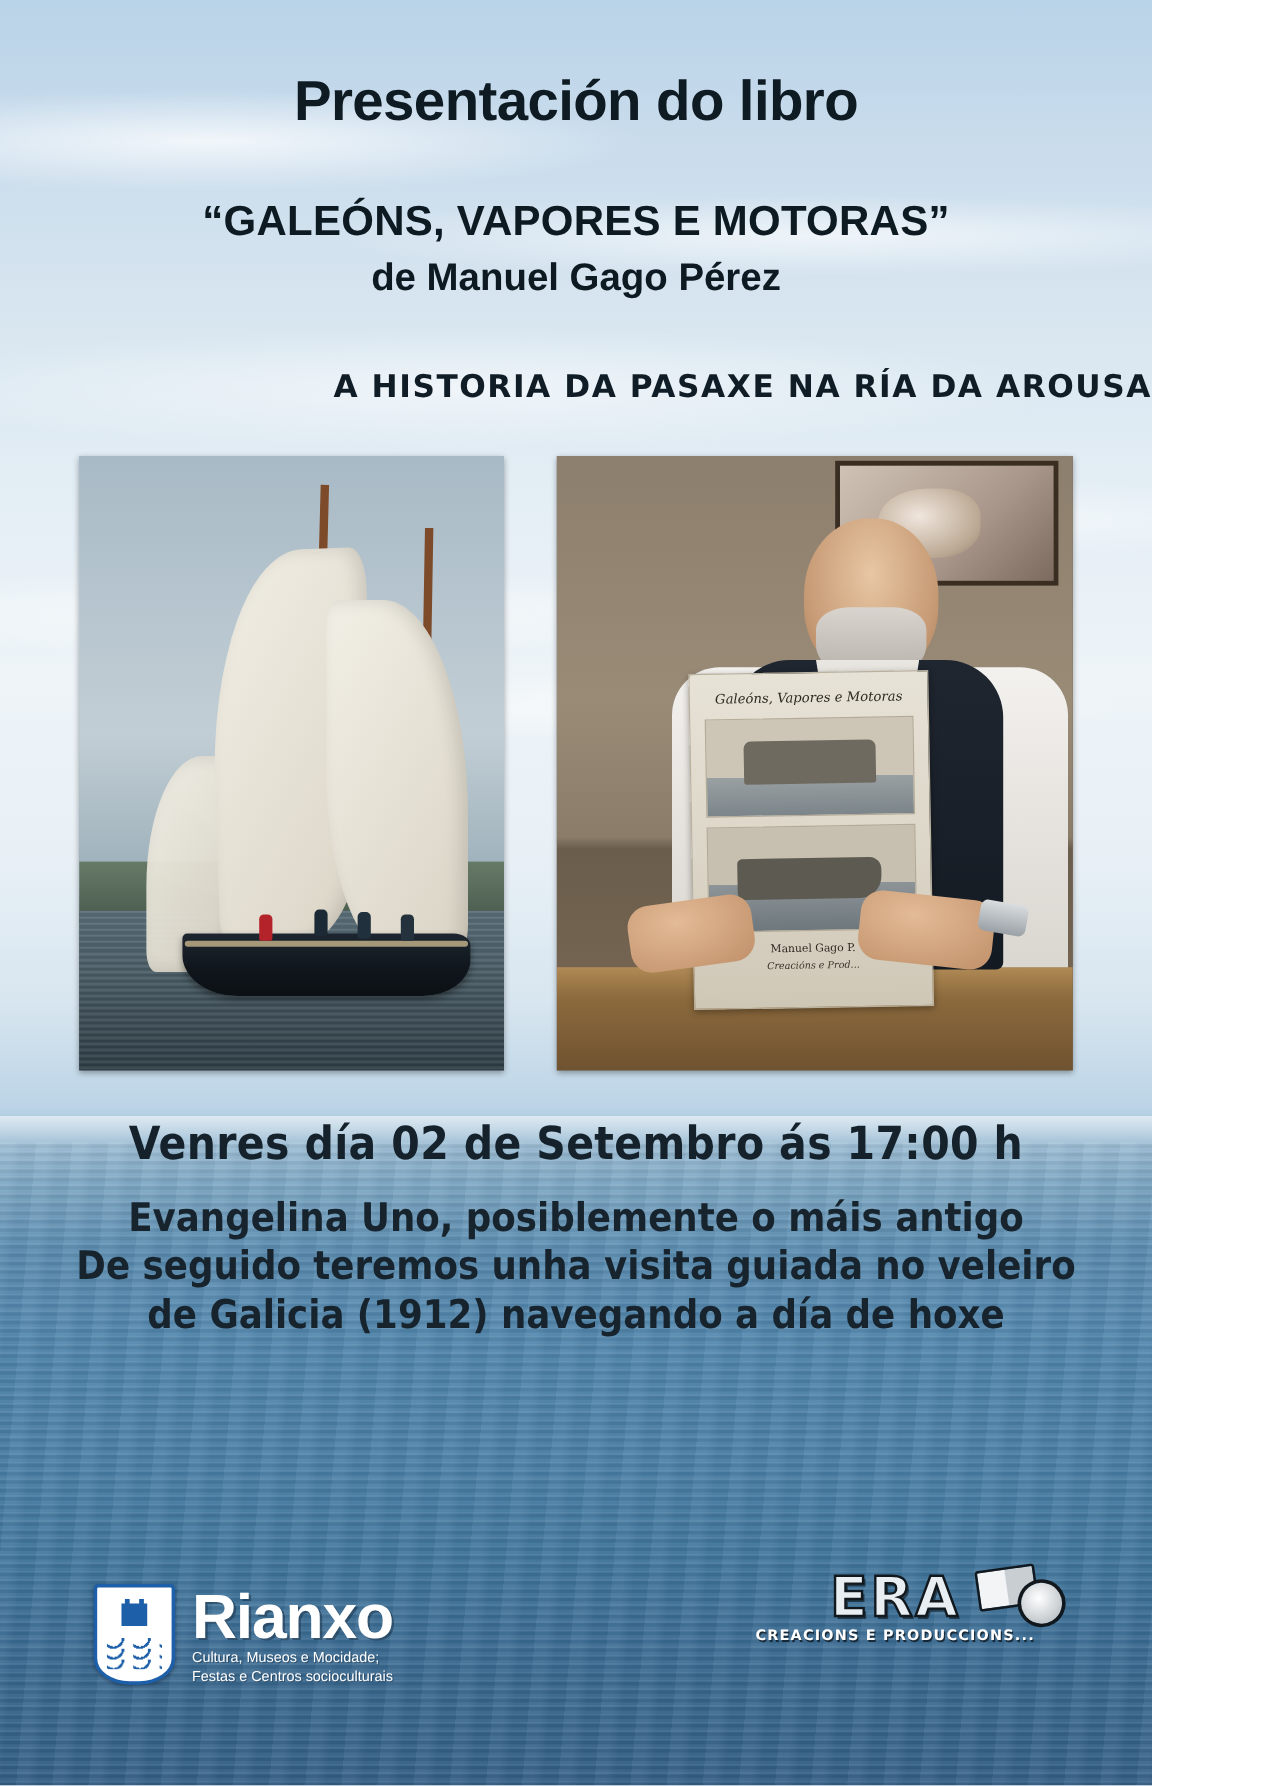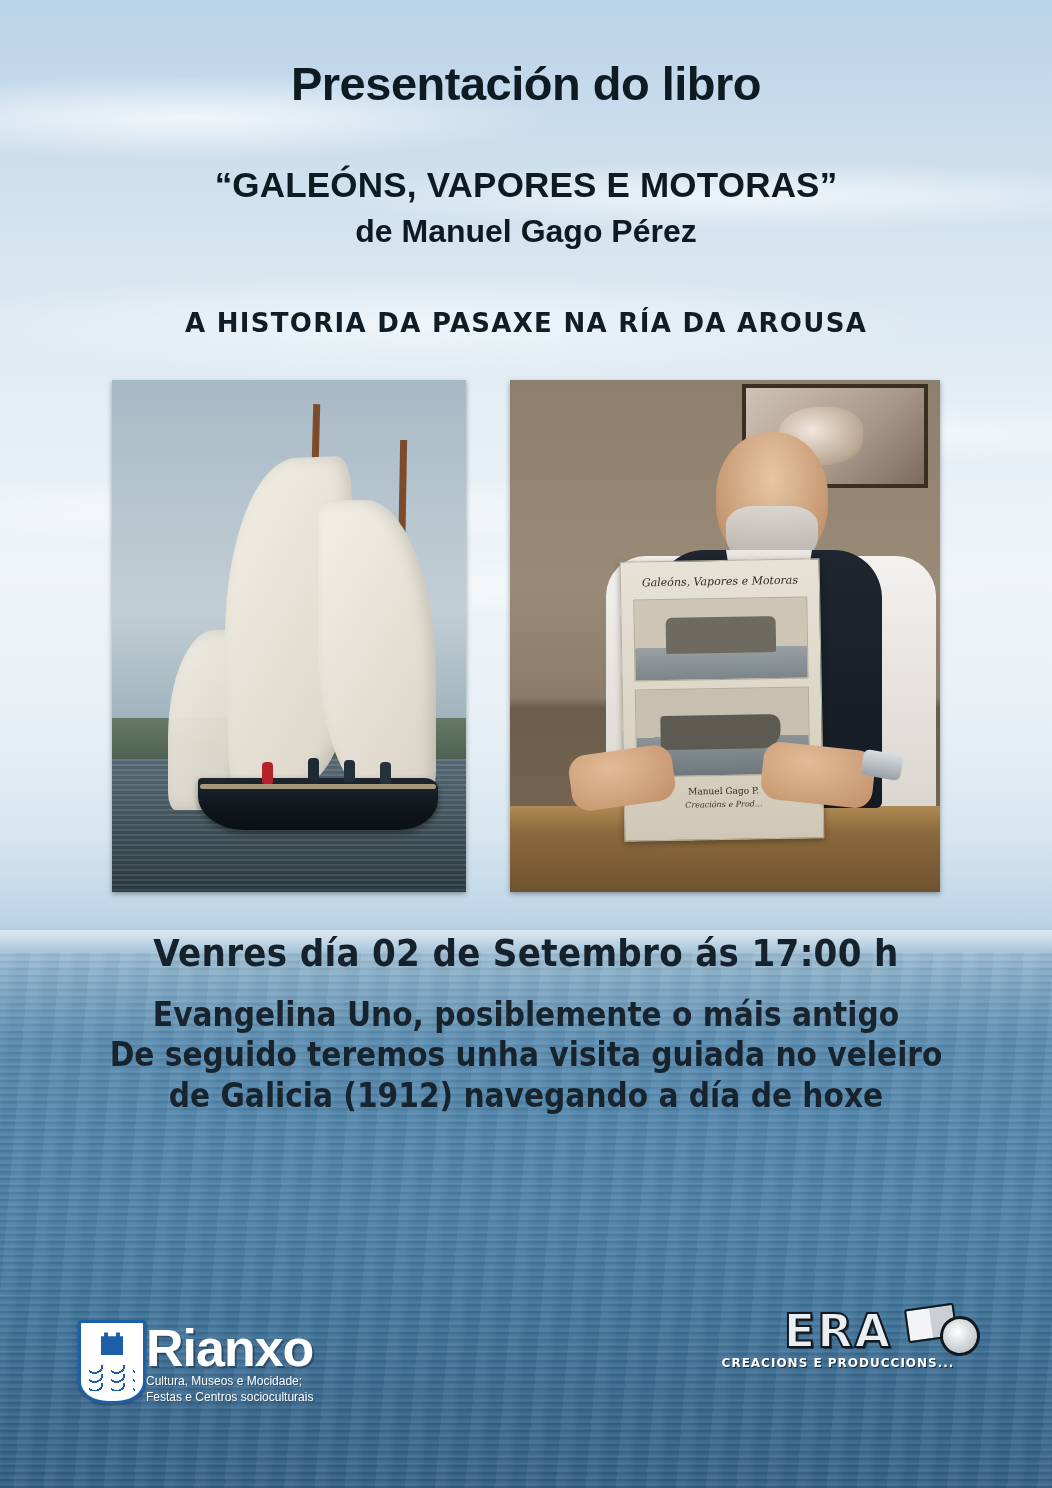--- a/index.html
+++ b/index.html
@@ -7,21 +7,21 @@
     padding: 0;
   }
   body {
     width: 1052px;
     height: 1488px;
     font-family: "Liberation Sans", sans-serif;
     overflow: hidden;
   }
   .poster {
     position: relative;
-    width: 1052px;
+    width: 960px;
     height: 1488px;
     overflow: hidden;
     background: linear-gradient(to bottom,
       #b9d3e8 0%,
       #c9dcec 8%,
       #d8e6f0 18%,
       #e4eef5 28%,
       #eef4f8 38%,
       #e8f0f6 48%,
       #d8e6f0 56%,
@@ -103,21 +103,21 @@
     letter-spacing: 0.2px;
   }
   .title-author {
     text-align: center;
     font-size: 32px;
     font-weight: bold;
     color: #0d1a22;
     margin-top: 8px;
   }
   .subtitle {
-    text-align: center;
+    text-align: right;
     font-size: 26px;
     font-weight: bold;
     color: #101d26;
     margin-top: 58px;
     letter-spacing: 1.3px;
     font-family: "DejaVu Sans", sans-serif;
   }
 
   .photos {
     margin-top: 42px;
@@ -331,20 +331,21 @@
     position: absolute;
     left: 0; right: 0; bottom: 74px;
     display: flex;
     align-items: center;
     justify-content: space-between;
     padding: 0 78px;
   }
   .brand-left {
     display: flex;
     align-items: center;
+    gap: 14px;
   }
   .shield {
     width: 62px; height: 78px;
     background: #ffffff;
     border: 3px solid #1d5fa8;
     border-radius: 4px 4px 30px 30px / 4px 4px 22px 22px;
     position: relative;
     box-shadow: 0 1px 3px rgba(0,0,0,.3);
   }
   .shield-tower {

